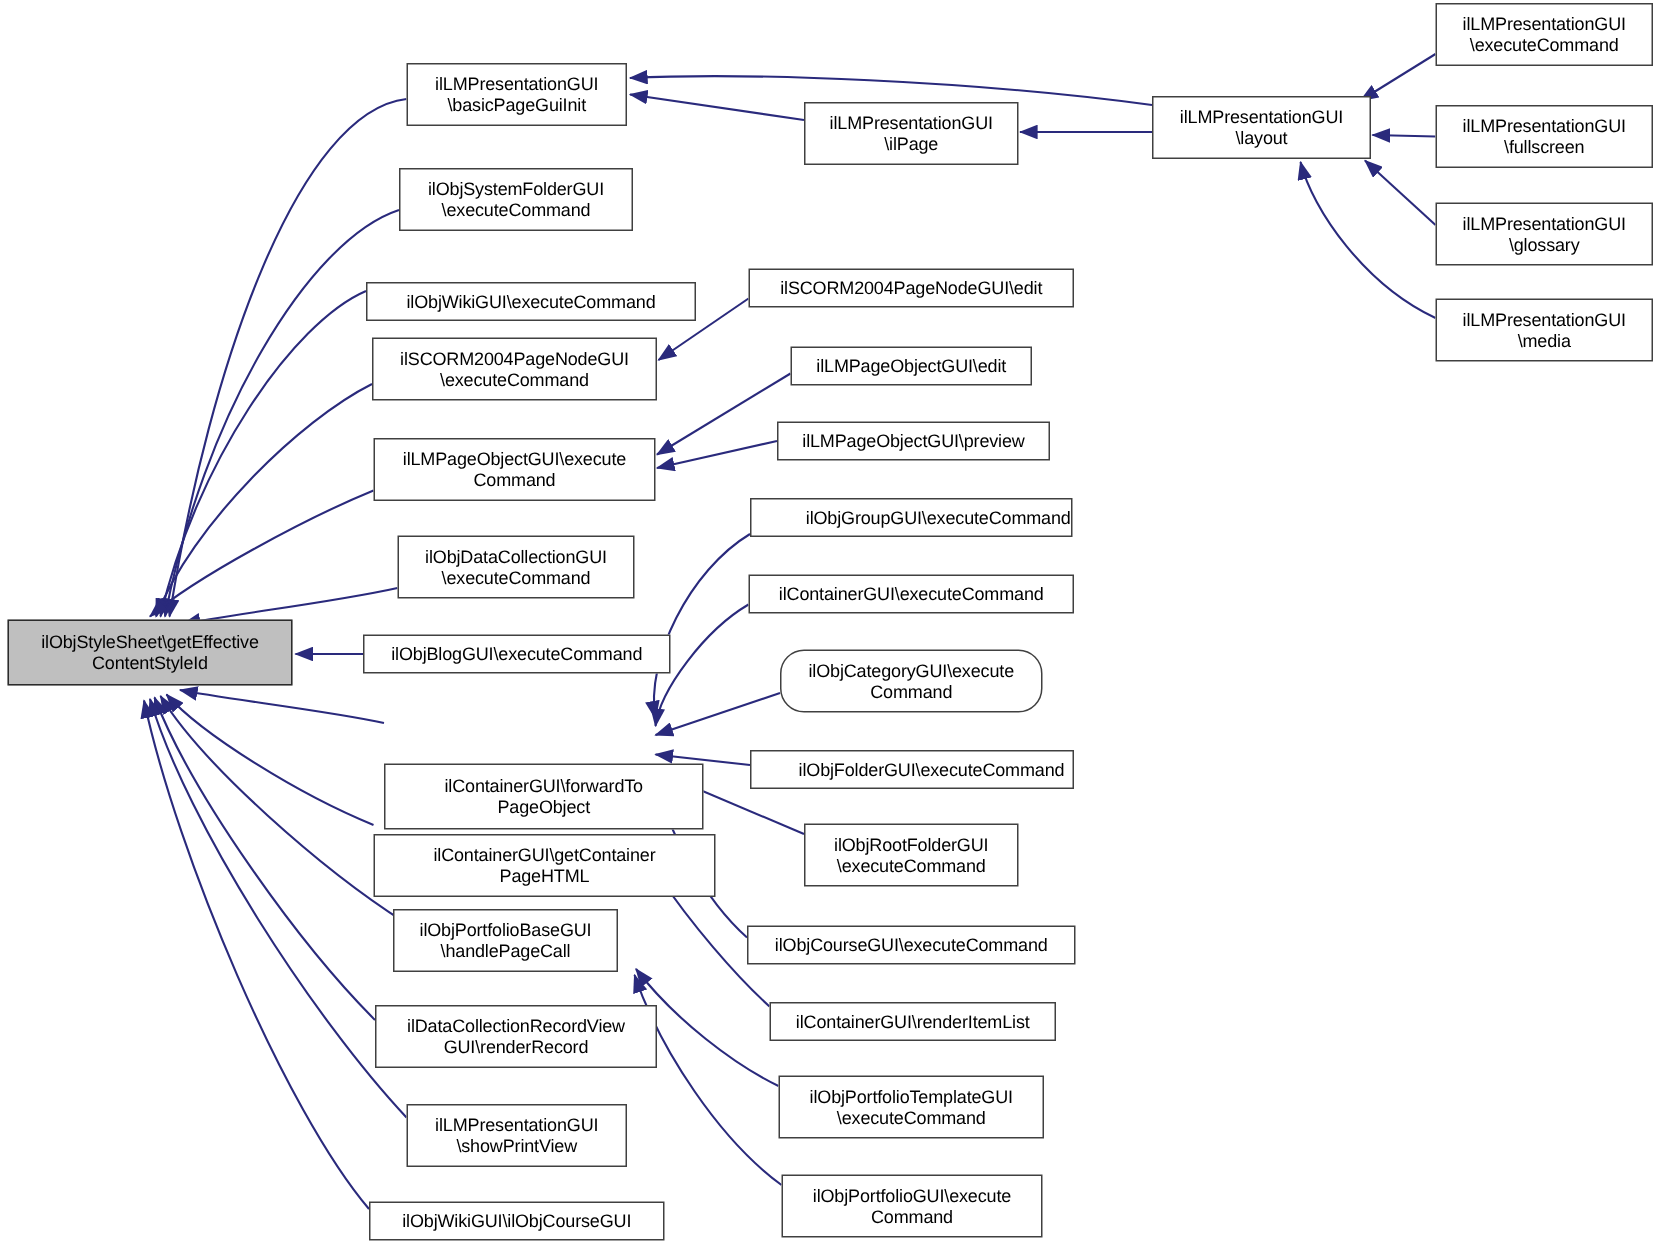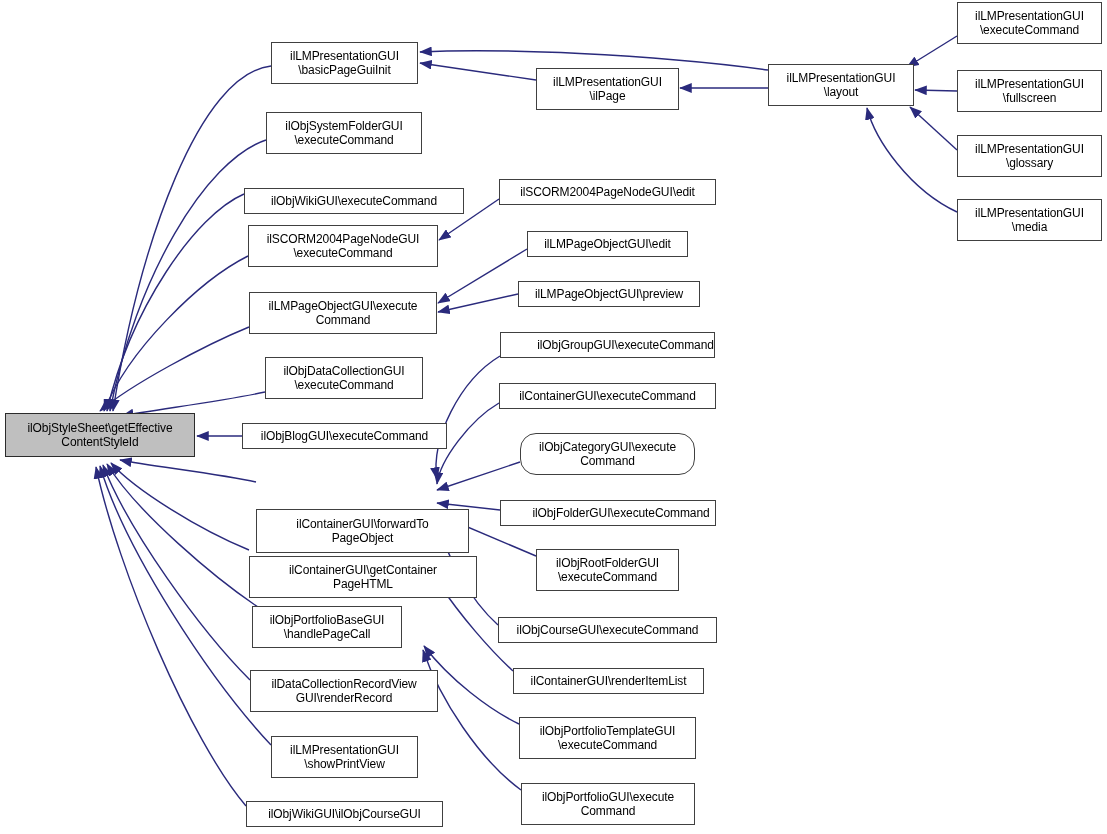--- a/index.html
+++ b/index.html
@@ -102,21 +102,21 @@
 \executeCommand</div>
       <div class="node" style="left: 249px; top: 292px; width: 188px; height: 42px;">ilLMPageObjectGUI\execute
 Command</div>
       <div class="node" style="left: 265px; top: 357px; width: 158px; height: 42px;">ilObjDataCollectionGUI
 \executeCommand</div>
       <div class="node" style="left: 242px; top: 423px; width: 205px; height: 26px;">ilObjBlogGUI\executeCommand</div>
       <div class="node" style="left: 256px; top: 470px; width: 213px; height: 44px; margin-top: 39px;">ilContainerGUI\forwardTo
 PageObject</div>
       <div class="node" style="left: 249px; top: 556px; width: 228px; height: 42px;">ilContainerGUI\getContainer
 PageHTML</div>
-      <div class="node" style="left: 252px; top: 606px; width: 150px; height: 42px;">ilObjPortfolioBaseGUI
+      <div class="node" style="left: 262px; top: 606px; width: 150px; height: 42px;">ilObjPortfolioBaseGUI
 \handlePageCall</div>
       <div class="node" style="left: 250px; top: 670px; width: 188px; height: 42px;">ilDataCollectionRecordView
 GUI\renderRecord</div>
       <div class="node" style="left: 271px; top: 736px; width: 147px; height: 42px;">ilLMPresentationGUI
 \showPrintView</div>
       <div class="node" style="left: 246px; top: 801px; width: 197px; height: 26px;">ilObjWikiGUI\ilObjCourseGUI</div>
       <div class="node" style="left: 536px; top: 68px; width: 143px; height: 42px;">ilLMPresentationGUI
 \ilPage</div>
       <div class="node" style="left: 499px; top: 179px; width: 217px; height: 26px;">ilSCORM2004PageNodeGUI\edit</div>
       <div class="node" style="left: 527px; top: 231px; width: 161px; height: 26px;">ilLMPageObjectGUI\edit</div>

